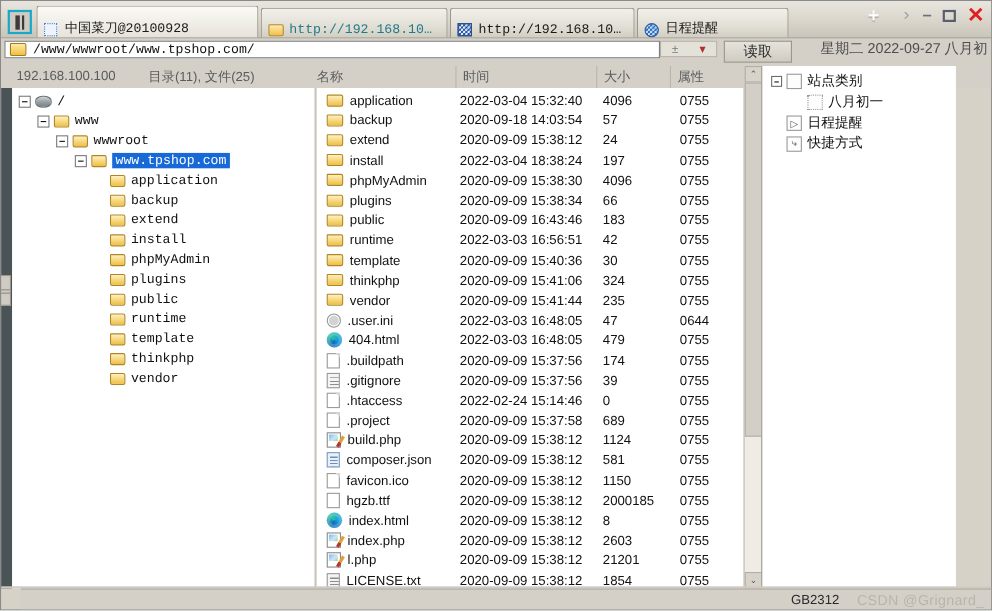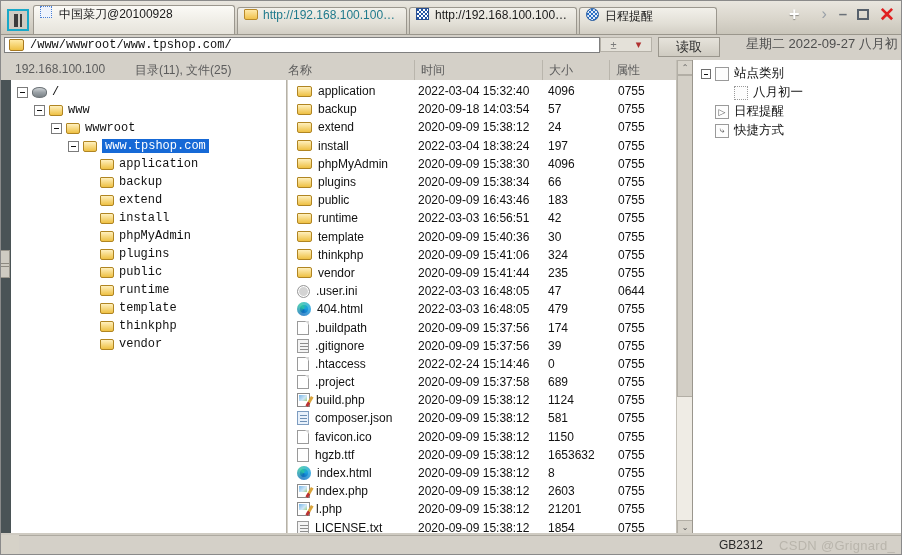--- a/index.html
+++ b/index.html
@@ -33,32 +33,33 @@
     border: 2px solid #18a8c8;
     background: #cfcbc2;
     display: flex; align-items: center; justify-content: center;
     flex: none;
   }
   .app-icon .bar1 { width: 4px; height: 13px; background: #3b3b3b; }
   .app-icon .bar2 { width: 2px; height: 13px; background: #3b3b3b; margin-left: 2px; }
 
   .tab {
     height: 27px;
-    display: flex; align-items: flex-start;
+    display: flex; align-items: flex-end;
     padding: 0 8px 0 6px;
     margin-right: 2px;
     border: 1px solid #9b978e;
     border-bottom: none;
     border-radius: 3px 3px 0 0;
     background: linear-gradient(to bottom, #f2f0ea 0%, #e2dfd6 60%, #d2cec4 100%);
     font-size: 12px;
     color: #1a1a1a;
     white-space: nowrap;
     overflow: hidden;
     flex: none;
+    font-family: Liberation Mono, monospace;
   }
   .tab.active {
     height: 29px;
     background: linear-gradient(to bottom, #fbfaf6 0%, #eeece5 60%, #e6e3db 100%);
   }
   .tab .tab-label { overflow: hidden; text-overflow: ellipsis; }
   .tab.link .tab-label { color: #1f7a8c; }
   .tab-icon { width: 14px; height: 13px; margin-right: 5px; flex: none; position: relative; }
   .ic-dotted { border: 1px dotted #4a7fd4; background: #eef3fc; width: 12px; height: 12px; }
   .ic-folder-y {
@@ -302,21 +303,21 @@
   .vscroll .btn.bot { position: absolute; bottom: 0; }
   .vscroll .thumb {
     position: absolute; left: 0; top: 15px;
     width: 16px; height: 322px;
     background: #d3cfc6; border: 1px solid #b2aea5;
   }
 
   
   .right-pane {
     position: absolute; left: 691px; top: 59px;
-    width: 209px; height: 475px;
+    width: 177px; height: 475px;
     background: #ffffff;
     border-left: 1px solid #9a968d;
     overflow: hidden;
   }
   .rtree-row {
     display: flex; align-items: center;
     height: 19px; font-size: 12.5px; color: #101010;
     white-space: nowrap;
   }
   .rexp {
@@ -690,21 +691,21 @@
           <div class="c-time">2020-09-09 15:38:12</div>
           <div class="c-size">1150</div>
           <div class="c-attr">0755</div>
         </div>
         <div class="frow">
           <div class="c-name">
             <span class="fi ttf"></span>
             <span>hgzb.ttf</span>
           </div>
           <div class="c-time">2020-09-09 15:38:12</div>
-          <div class="c-size">1653632</div>
+          <div class="c-size">2000185</div>
           <div class="c-attr">0755</div>
         </div>
         <div class="frow">
           <div class="c-name">
             <span class="fi edge"></span>
             <span>index.html</span>
           </div>
           <div class="c-time">2020-09-09 15:38:12</div>
           <div class="c-size">8</div>
           <div class="c-attr">0755</div>

